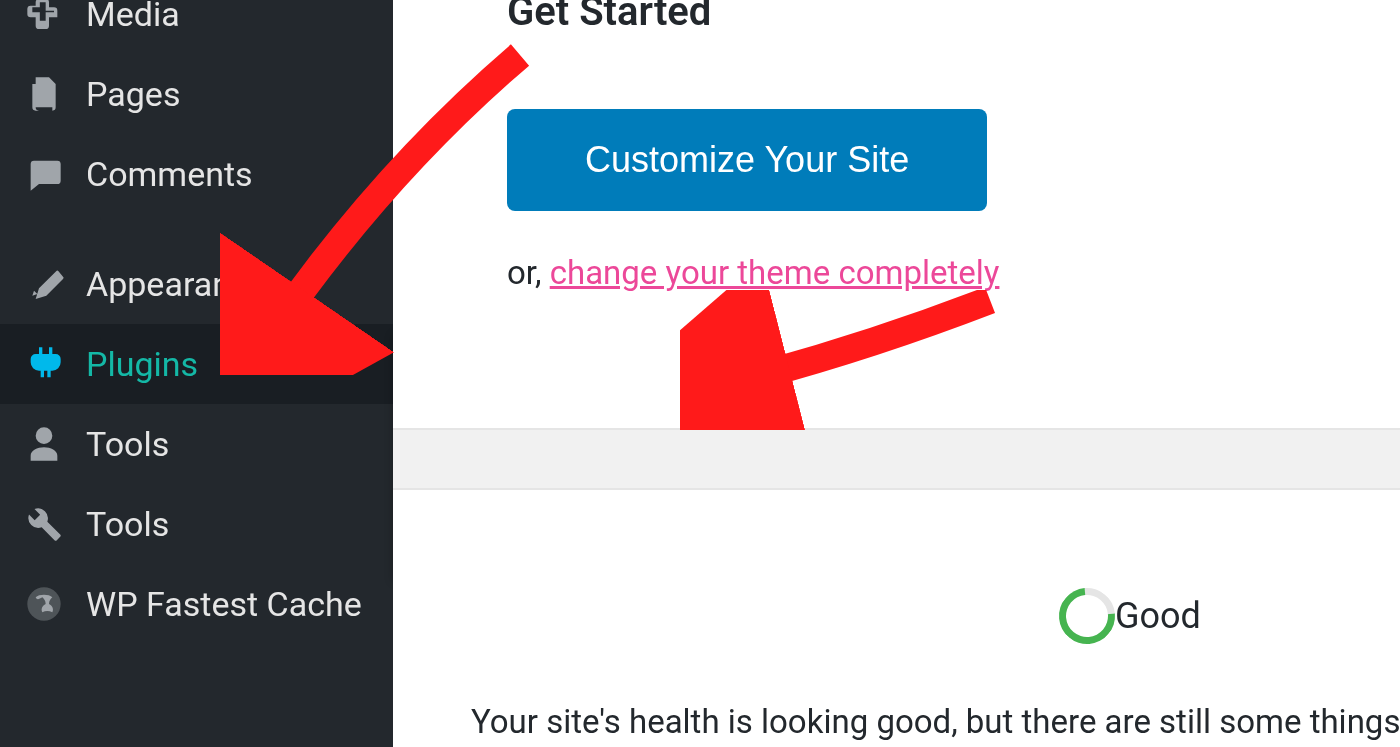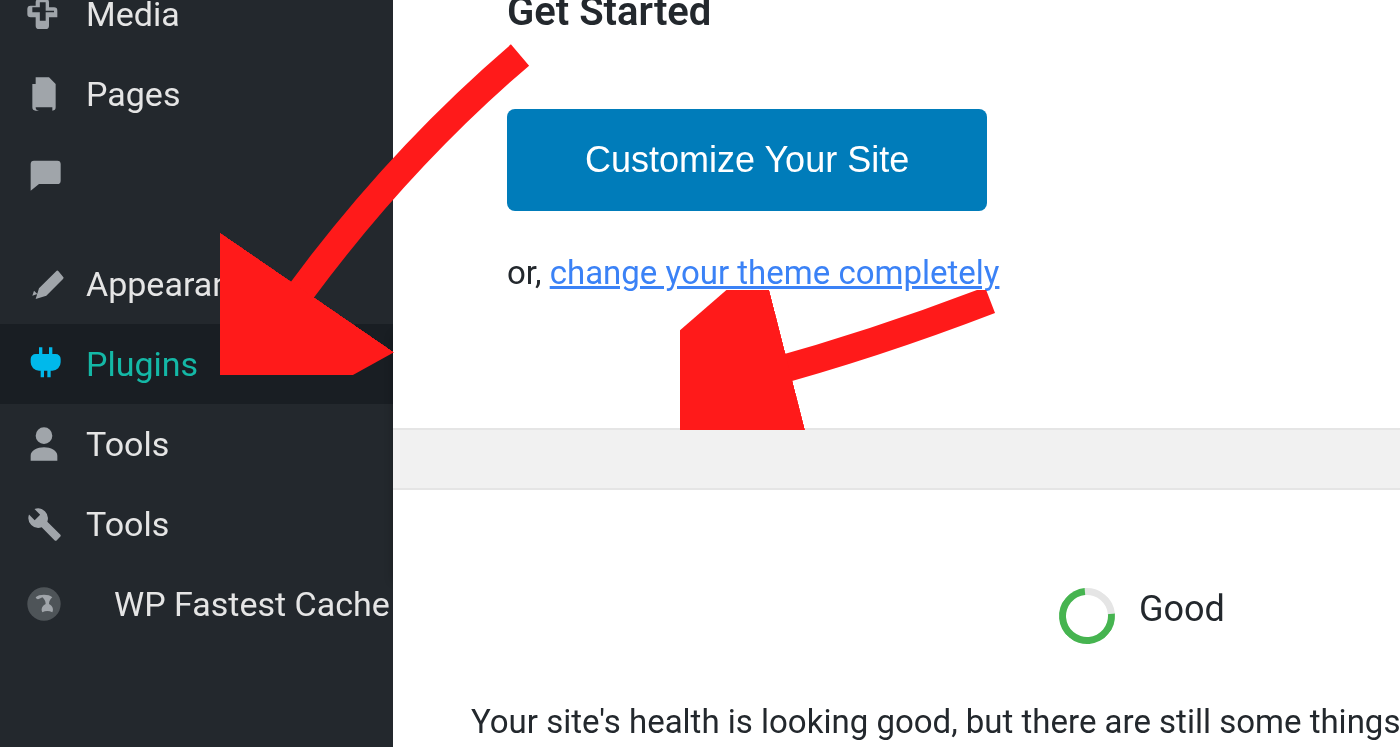--- a/index.html
+++ b/index.html
@@ -90,38 +90,38 @@
     padding: 30px 78px;
     border: none;
     border-radius: 8px;
     cursor: pointer;
   }
   .or-row {
     margin-top: 42px;
     font-size: 33px;
     color: #23282d;
   }
-  .or-row a { color: #3b82f6; text-decoration: underline; cursor: pointer; }
+  .or-row a { color: #ec4899; text-decoration: underline; cursor: pointer; }
 
   .gray-band {
     position: absolute;
     left: 0; right: 0;
     top: 428px;
     height: 62px;
     background: #f1f1f1;
     border-top: 2px solid #e5e5e5;
     border-bottom: 2px solid #e5e5e5;
   }
 
   .health {
     position: absolute;
     top: 588px;
     left: 666px;
     display: flex;
-    gap: 24px;
+    align-items: center;
   }
   .health-ring {
     width: 56px; height: 56px;
     border: 7px solid #46b450;
     border-top-color: #e5e5e5;
     border-radius: 50%;
     transform: rotate(40deg);
   }
   .health-label { font-size: 36px; color: #23282d; }
 
@@ -162,20 +162,21 @@
     </span>
     <span>Pages</span>
   </div>
 
   <div class="menu-item">
     <span class="icon">
       <svg viewBox="0 0 24 24" width="40" height="40" fill="currentColor">
           <path d="M4 4h16a2 2 0 0 1 2 2v10a2 2 0 0 1-2 2H9l-5 4V6a2 2 0 0 1 2-2z"></path>
         </svg>
     </span>
+    <span>Comments</span>
   </div>
 
   <div class="menu-sep"></div>
 
   <div class="menu-item">
     <span class="icon">
       <svg viewBox="0 0 24 24" width="40" height="40" fill="currentColor">
           <path d="M20.7 4.3a1 1 0 0 0-1.4 0L9 14.6 7 21l6.4-2L23.4 9a1 1 0 0 0 0-1.4l-2.7-3.3zM5 19l1-3 2 2-3 1z"></path>
         </svg>
     </span>
@@ -203,21 +204,21 @@
   <div class="menu-item">
     <span class="icon">
       <svg viewBox="0 0 24 24" width="40" height="40" fill="currentColor">
           <path d="M21.7 18.3 14 10.6A6 6 0 0 0 6.3 3l3.4 3.4-3.3 3.3L3 6.3A6 6 0 0 0 10.6 14l7.7 7.7a1 1 0 0 0 1.4 0l2-2a1 1 0 0 0 0-1.4z"></path>
         </svg>
     </span>
     <span>Tools</span>
   </div>
 
 
-  <div class="menu-item" style="padding-bottom:0;gap:28px;">
+  <div class="menu-item" style="padding-bottom:0;">
     <span class="icon">
       <svg viewBox="0 0 24 24" width="40" height="40" fill="currentColor">
           <circle cx="12" cy="12" r="10" opacity=".35"></circle>
           <path d="M7 8c2-2 8-2 10 0-1 1-2 2-2 4 2 1 3 3 2 5-2-1-4-1-6 0-1-2 0-4 2-5 0-2-1-3-2-4-2 1-3 2-4 0z"></path>
         </svg>
     </span>
     <span>WP Fastest Cache</span>
   </div>
 </nav>
 

